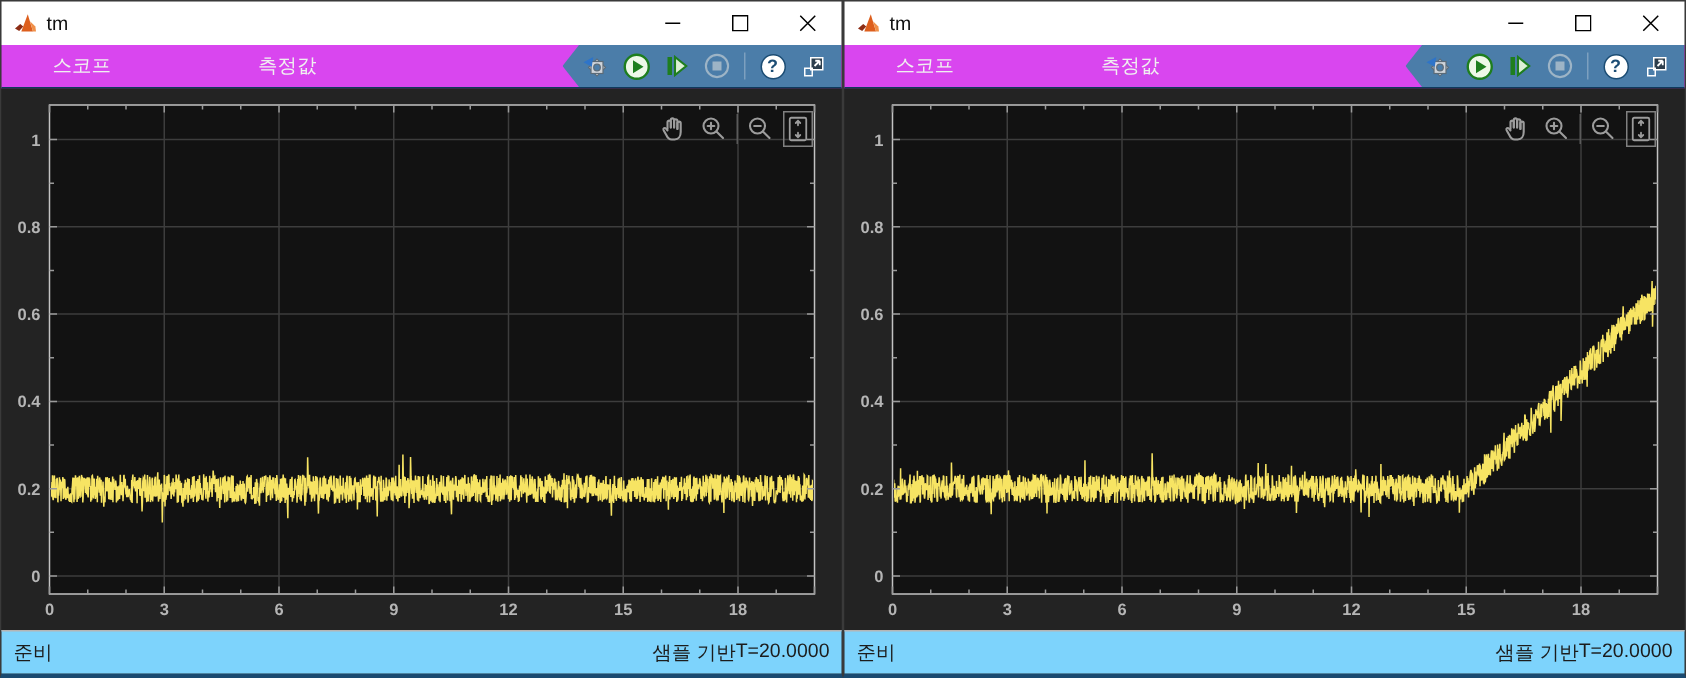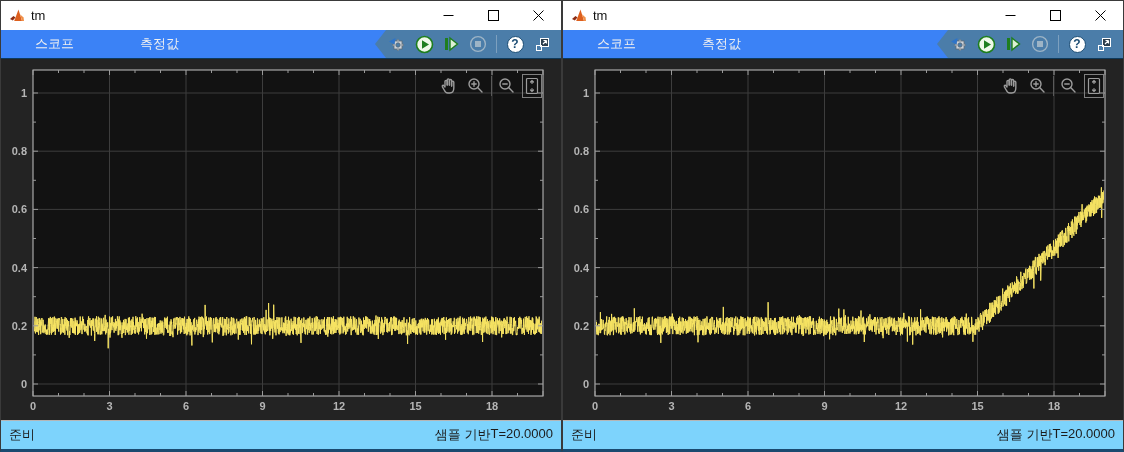--- a/index.html
+++ b/index.html
@@ -10,24 +10,24 @@
             border:1px solid #3a3a3a; border-bottom:3px solid #1a4a70; background:#232323; }
 
   
   .titlebar { height:29px; background:#ffffff; display:flex; align-items:center; flex:0 0 29px; }
   .app-icon { width:16px; height:16px; margin:0 6px 0 8px; flex:0 0 16px; }
   .title-text { font-size:13px; color:#111; }
   .caption-buttons { margin-left:auto; display:flex; height:100%; }
   .cap-btn { width:45px; height:100%; display:flex; align-items:center; justify-content:center; }
 
   
-  .menubar { height:29px; background:#3b82f6; position:relative; display:flex; align-items:center; flex:0 0 29px; border-bottom:1px solid #0e3a5c; }
+  .menubar { height:29px; background:#d946ef; position:relative; display:flex; align-items:center; flex:0 0 29px; border-bottom:1px solid #0e3a5c; }
   .menu-item { color:#f0f0f0; font-size:13px; padding:0 4px; }
   .menu-item.m1 { margin-left:30px; }
-  .menu-item.m2 { margin-left:58px; }
+  .menu-item.m2 { margin-left:90px; }
   .mtoolbar { position:absolute; right:0; top:0; height:100%; width:186px; background:#4b7da9;
               clip-path:polygon(11px 0, 100% 0, 100% 100%, 11px 100%, 0 50%);
               display:flex; align-items:center; justify-content:flex-end; gap:5px; padding-right:8px; }
   .tool-btn { width:22px; height:22px; display:flex; align-items:center; justify-content:center; }
   .tool-sep { width:1px; height:18px; background:#7da0bf; margin:0 2px; }
   .help-circle { width:17px; height:17px; border-radius:50%; background:#fff; border:1px solid #1c4d74;
                  color:#1c4d74; font-size:12px; font-weight:bold; display:flex; align-items:center; justify-content:center; }
 
   
   .plotarea { height:361px; flex:0 0 361px; position:relative; background:#232323; }

